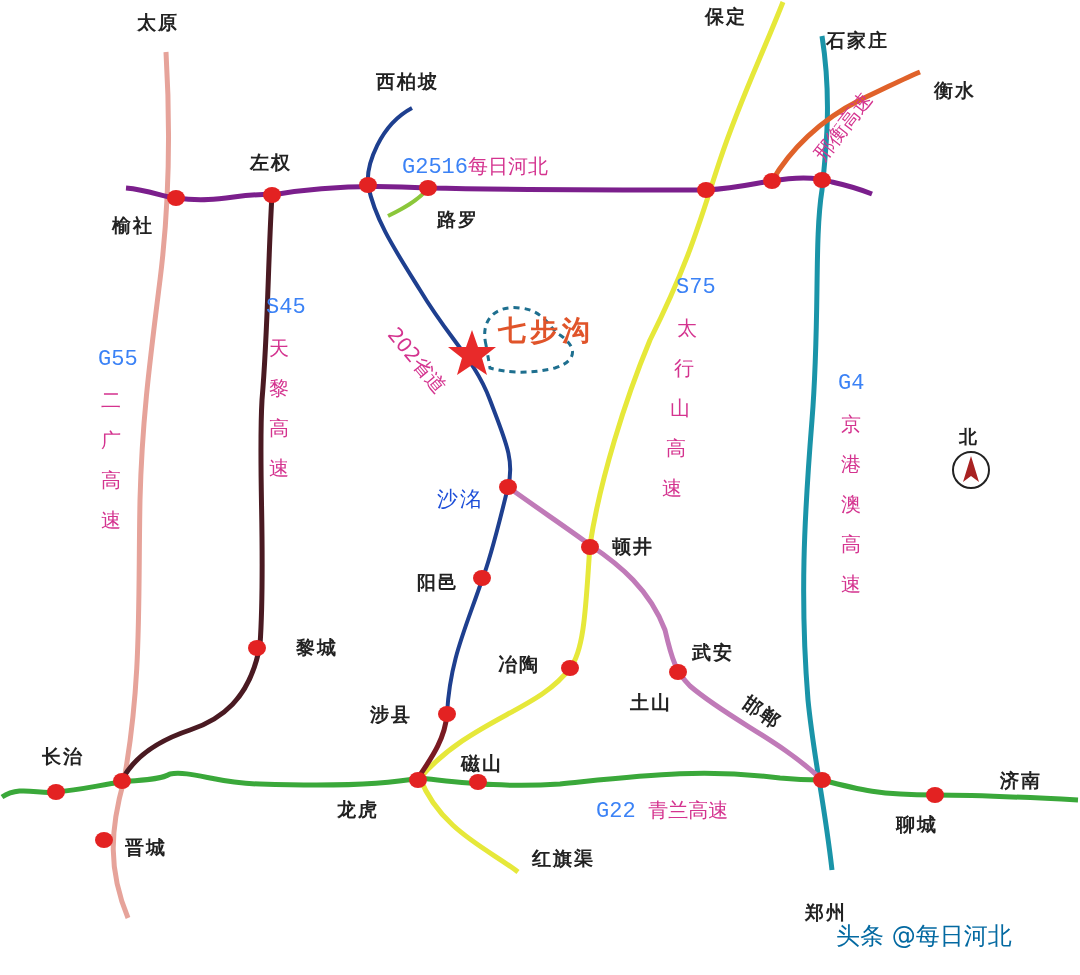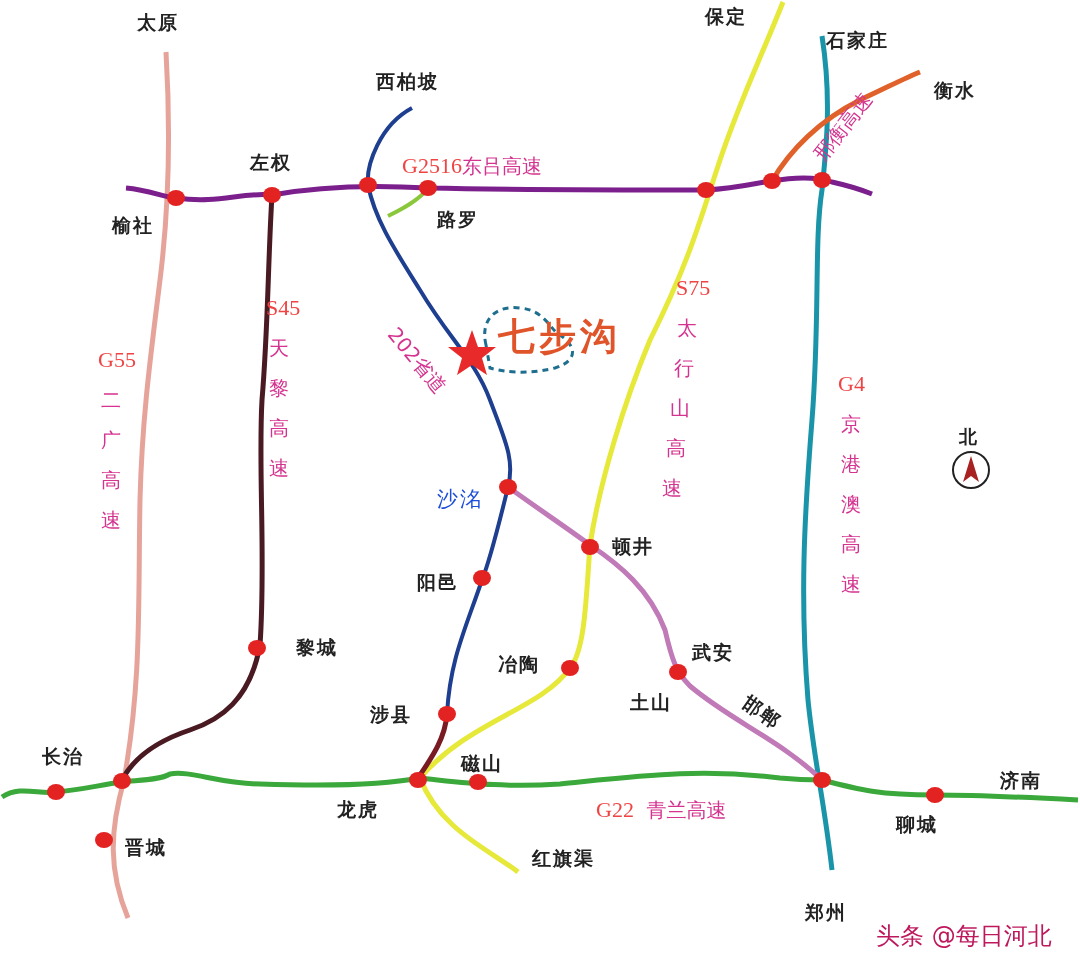--- a/index.html
+++ b/index.html
@@ -1,25 +1,25 @@
 <!DOCTYPE html>
 <html><head>
 <meta charset="utf-8">
 <style>
   html,body{margin:0;padding:0;background:#ffffff;}
   #map{position:relative;width:1080px;height:975px;overflow:hidden;background:#ffffff;font-family:"DejaVu Sans",sans-serif;}
   svg.roads{position:absolute;left:0;top:0;}
   .city{position:absolute;font-size:19px;font-weight:bold;color:#222;white-space:nowrap;letter-spacing:2px;}
   .rname{position:absolute;color:#d4338f;font-size:20px;white-space:nowrap;}
   .vert{width:26px;text-align:center;line-height:40px;font-size:20px;color:#d4338f;}
-  .code{font-family:Liberation Serif, serif;font-size:22px;color:#ef4444;}
-  .scenic{position:absolute;left:498px;top:312px;font-size:37px;font-weight:bold;color:#e0542a;letter-spacing:4px;}
+  .code{font-family:Liberation Mono, monospace;font-size:22px;color:#3b82f6;}
+  .scenic{position:absolute;left:498px;top:312px;font-size:28px;font-weight:bold;color:#e0542a;letter-spacing:4px;}
   .note{position:absolute;left:210px;top:936px;font-size:24px;color:#444;font-family:"DejaVu Serif",serif;letter-spacing:1px;}
   .note .hl{color:#d84a3a;}
-  .wm{position:absolute;left:876px;top:920px;font-size:24px;color:#be185d;}
+  .wm{position:absolute;left:836px;top:920px;font-size:24px;color:#0369a1;}
   .north{position:absolute;left:951px;top:425px;}
 </style>
 </head>
 <body>
 
 <div id="map">
   <svg class="roads" width="1080" height="975" viewBox="0 0 1080 975">
 
     <path d="M166 52 C170 120 170 200 160 280 C150 360 142 420 140 500 C138 600 142 680 124 780 C110 830 108 870 128 918" fill="none" stroke="#e6a39a" stroke-width="5"></path>
 
@@ -92,21 +92,21 @@
   <div class="city" style="left:42px;top:744px">长治</div>
   <div class="city" style="left:461px;top:751px">磁山</div>
   <div class="city" style="left:337px;top:797px">龙虎</div>
   <div class="city" style="left:125px;top:835px">晋城</div>
   <div class="city" style="left:532px;top:846px">红旗渠</div>
   <div class="city" style="left:896px;top:812px">聊城</div>
   <div class="city" style="left:1000px;top:768px">济南</div>
   <div class="city" style="left:805px;top:900px">郑州</div>
 
   <div class="rname" style="left:402px;top:153px">
-    <span class="code">G2516</span><span>东吕高速</span>
+    <span class="code">G2516</span><span>每日河北</span>
   </div>
   <div class="rname" style="left:596px;top:797px">
     <span class="code">G22</span>&nbsp;&nbsp;<span>青兰高速</span>
   </div>
   <div class="rname" style="left:808px;top:150px;transform:rotate(-52deg);transform-origin:left top">邢衡高速</div>
   <div class="rname" style="left:402px;top:322px;transform:rotate(50deg);transform-origin:left top">202省道</div>
 
   <div class="rname vert" style="left:98px;top:340px">
     <div class="code">G55</div>
     <div>二</div>

